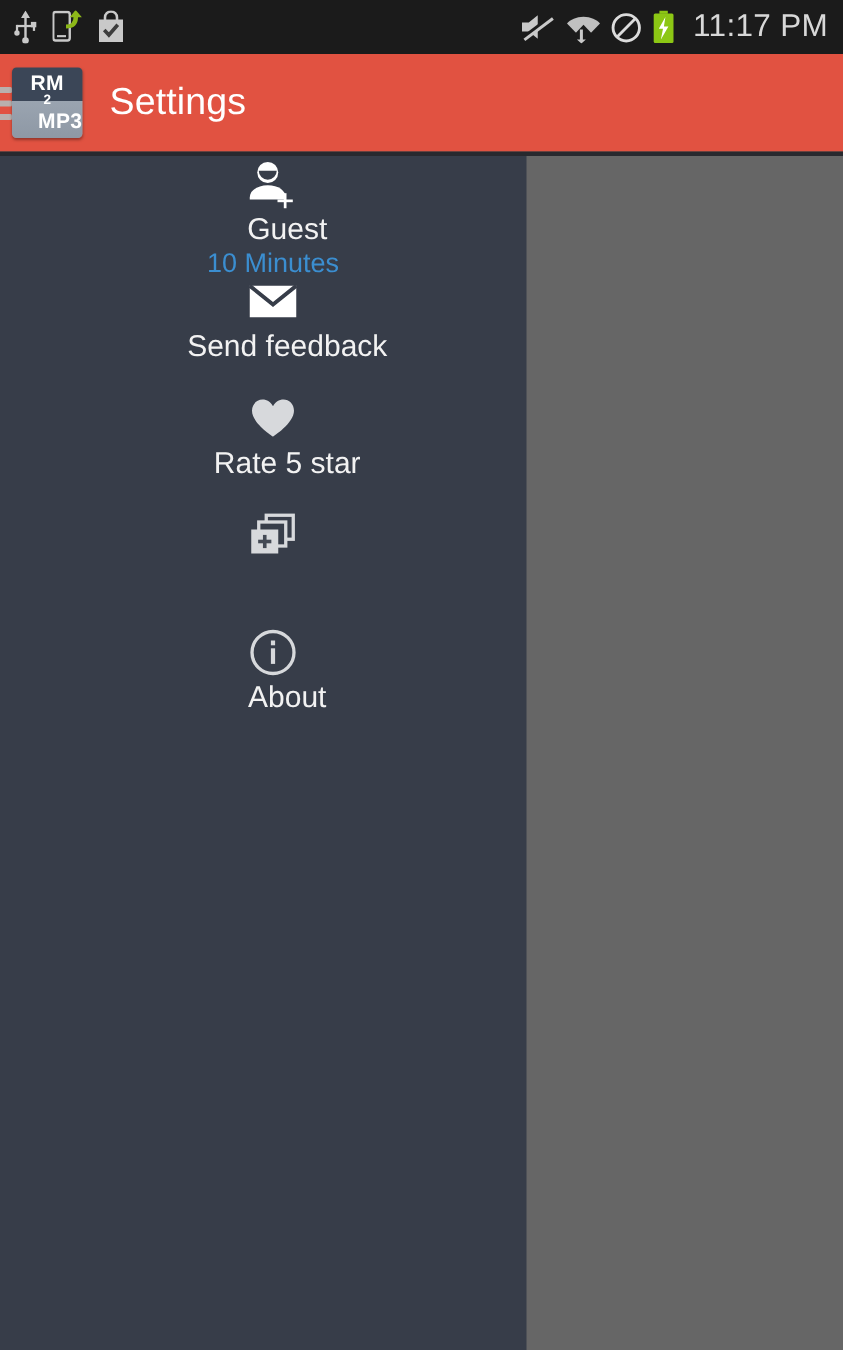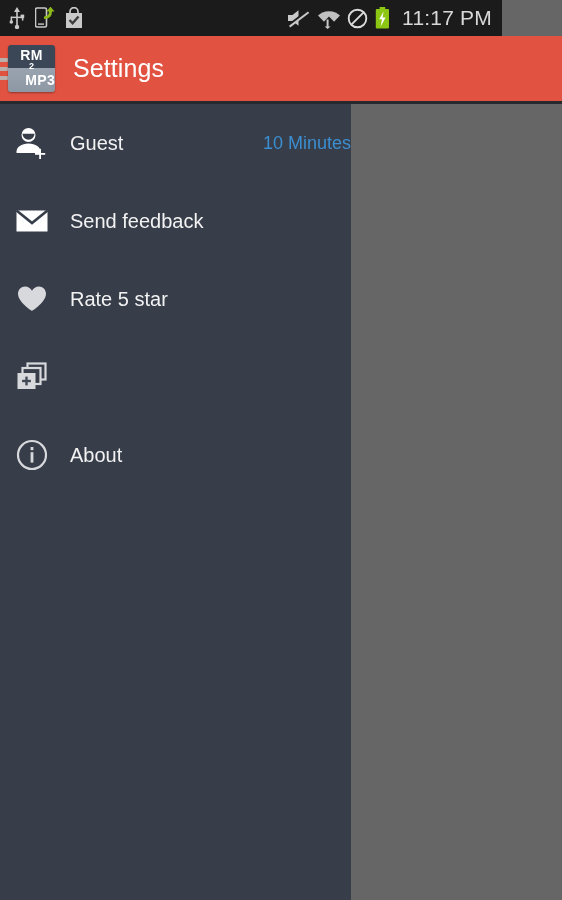--- a/index.html
+++ b/index.html
@@ -16,21 +16,21 @@
     width: 562px;
     height: 900px;
     overflow: hidden;
     background: #666666;
   }
 
   
   #status-bar {
     position: absolute;
     left: 0; top: 0;
-    width: 502px;
+    width: 562px;
     height: 36px;
     background: #1b1b1b;
     display: flex;
     align-items: center;
     justify-content: space-between;
     box-sizing: border-box;
     padding: 0 10px 0 8px;
   }
   .status-left, .status-right {
     display: flex;
@@ -145,20 +145,21 @@
     height: 796px;
     background: #373d49;
   }
   .drawer-item {
     position: relative;
     height: 78px;
     display: flex;
     align-items: center;
     box-sizing: border-box;
     padding-left: 13px;
+    flex-direction: column;
   }
   .item-icon {
     width: 38px;
     height: 38px;
     flex: 0 0 auto;
     display: flex;
     align-items: center;
     justify-content: center;
   }
   .item-label {

